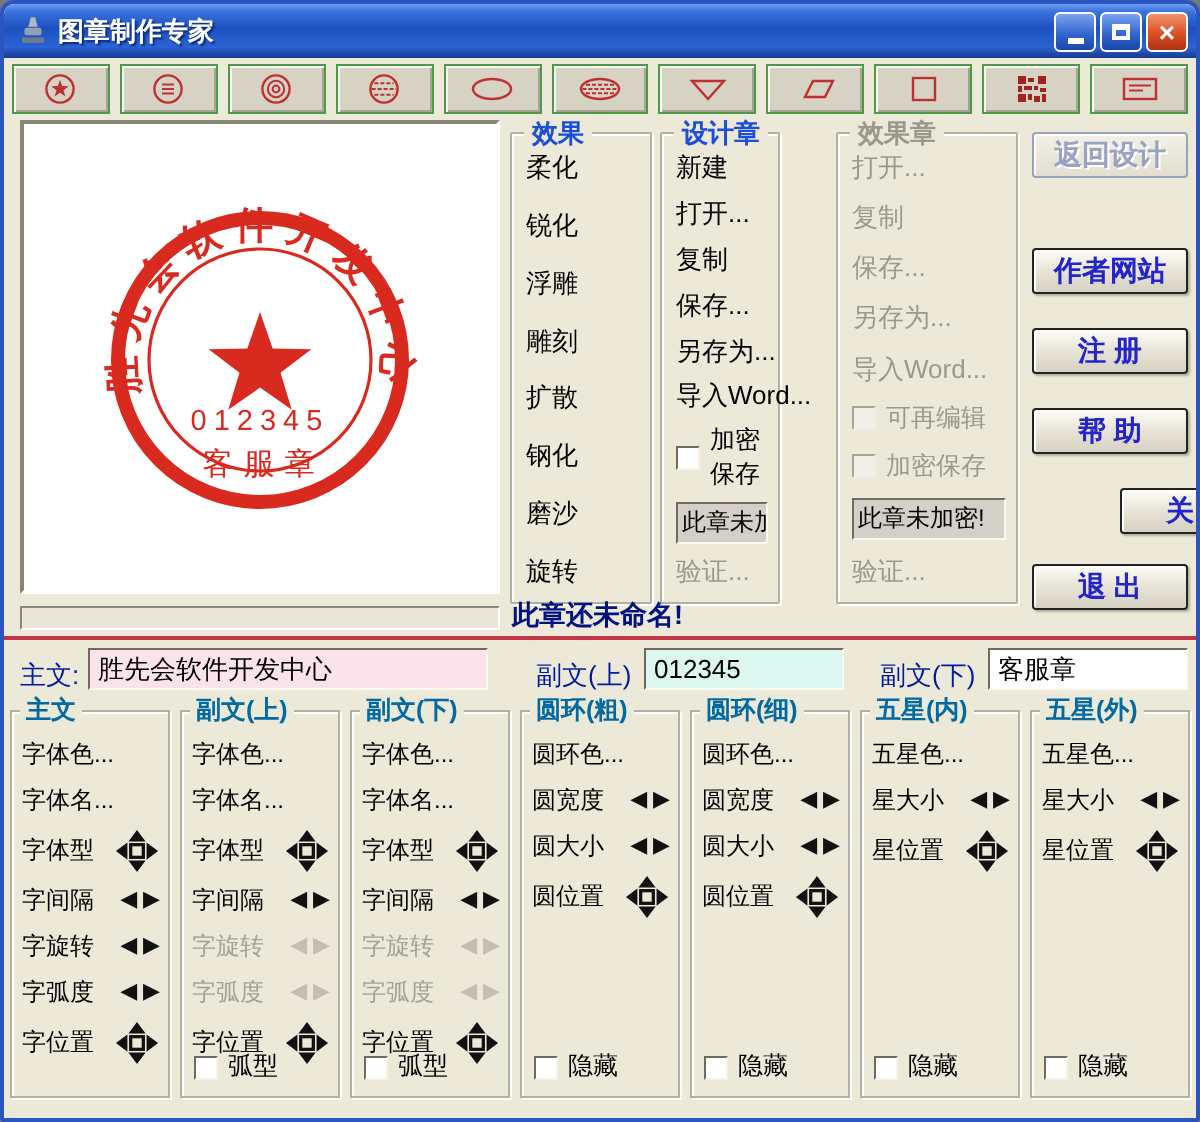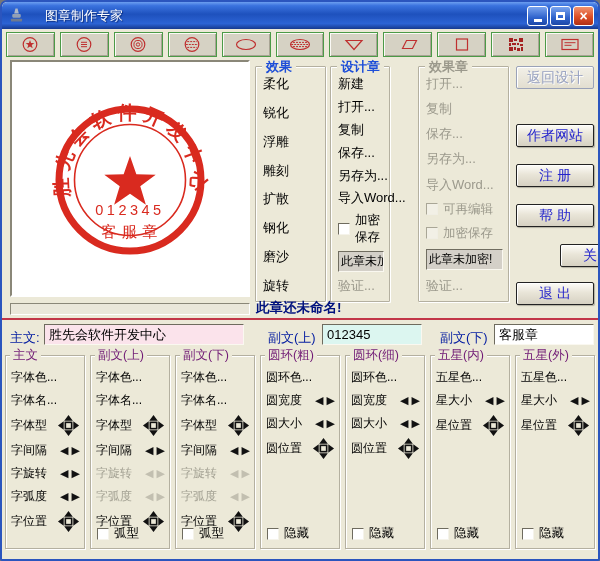--- a/index.html
+++ b/index.html
@@ -4,21 +4,21 @@
 <style>
   html,body{margin:0;padding:0;background:#777;}
   *{box-sizing:border-box;font-family:"Liberation Sans",sans-serif;}
   .window{position:relative;width:600px;height:561px;background:#ECE9D8;
     border:2px solid #2B55BE;border-radius:7px 7px 2px 2px;overflow:hidden;margin:0 auto;}
   
   .titlebar{position:absolute;left:0;top:0;right:0;height:27px;
     background:linear-gradient(180deg,#6C9EF0 0%,#3A72DE 14%,#1E51BD 45%,#2C63D4 80%,#16398F 100%);
     display:flex;align-items:center;padding:0 4px;border-radius:5px 5px 0 0;}
   .app-icon{width:17px;height:17px;margin:0 4px 0 2px;display:inline-block;}
-  .title{color:#fff;font-weight:normal;font-size:13px;text-shadow:1px 1px 1px #0A2B7A;flex:1;margin-left:16px;}
+  .title{color:#fff;font-weight:bold;font-size:13px;text-shadow:1px 1px 1px #0A2B7A;flex:1;}
   .winbtns{display:flex;gap:2px;}
   .wbtn{width:21px;height:20px;border-radius:3px;border:1px solid #fff;
     display:flex;align-items:center;justify-content:center;color:#fff;font-weight:bold;
     background:linear-gradient(180deg,#7AA4EE,#2E62CC 60%,#1C48A8);cursor:default;}
   .wbtn.close{background:linear-gradient(180deg,#F0936F,#DD4E26 55%,#B03014);font-size:14px;line-height:1;}
   .glyph-min{width:8px;height:3px;background:#fff;display:block;margin-top:9px;}
   .glyph-max{width:9px;height:8px;border:2px solid #fff;border-top-width:3px;display:block;}
   
   .toolbar{position:absolute;left:4px;top:30px;right:4px;height:25px;display:flex;gap:5px;}
   .tbtn{flex:1;border:1px solid #4C9A47;background:#D6D2C4;
@@ -44,41 +44,41 @@
   .cbrow.gray{color:#9B998C;text-align:center;}
   .cb{width:12px;height:12px;background:#fff;border:1px solid #777;
     border-color:#6E6B5E #F5F3EA #F5F3EA #6E6B5E;display:inline-block;flex:0 0 auto;}
   .cbrow.gray .cb{border-color:#A9A696 #F0EEE4 #F0EEE4 #A9A696;background:#F2F0E6;}
   .sunken{background:#D4D0C8;border:1px solid;border-color:#706D60 #FAF8F0 #FAF8F0 #706D60;
     font-size:12px;color:#000;padding:1px 2px;white-space:nowrap;overflow:hidden;}
   
   .sbtn{position:absolute;left:514px;width:78px;height:23px;border:1px solid #222;border-radius:2px;
     background:linear-gradient(180deg,#FDFCF8,#E9E5D8 45%,#D6D1C2);
     box-shadow:inset 1px 1px 0 #fff,1px 1px 1px rgba(0,0,0,.25);
-    color:#2424CC;font-size:14px;font-weight:normal;display:flex;align-items:center;justify-content:center;
+    color:#2424CC;font-size:14px;font-weight:bold;display:flex;align-items:center;justify-content:center;
     white-space:nowrap;cursor:default;}
   .sbtn.disabled{border-color:#9AA2B8;color:#98A2C2;text-shadow:1px 1px 0 #fff;
     background:linear-gradient(180deg,#F2F0E8,#E2DED0);box-shadow:inset 1px 1px 0 #fff;}
   
   .statusbar{position:absolute;left:8px;top:301px;width:240px;height:12px;background:#EAE7DA;
     border:1px solid;border-color:#8A8778 #FFFFFF #FFFFFF #8A8778;}
   .statustext{position:absolute;left:254px;top:297px;font-size:13.5px;font-weight:bold;color:#00127E;}
   .redline{position:absolute;left:0;top:316px;width:100%;height:2px;background:#C23648;}
   .flabel{position:absolute;top:327px;font-size:13px;color:#001AA0;white-space:nowrap;}
   .field{position:absolute;top:322px;height:21px;border:1px solid;border-color:#6E6B5E #FAF8F0 #FAF8F0 #6E6B5E;
     font-size:13px;padding:1px 4px;color:#000;}
   #field-main{left:42px;width:200px;background:#FBE3EB;}
   #field-subtop{left:320px;width:100px;background:#DCF6F0;}
   #field-subbottom{left:492px;width:100px;background:#FFFFFF;}
   
   .panels{position:absolute;left:3px;top:353px;right:3px;height:194px;display:flex;gap:5px;}
   .panel{position:relative;flex:1;border:1px solid #B4B0A0;
     box-shadow:1px 1px 0 #fff, inset 1px 1px 0 #fff;padding:11px 4px 4px 5px;}
   .ptitle{position:absolute;top:-9px;left:4px;background:#ECE9D8;padding:0 3px;
-    font-size:12.5px;font-weight:normal;color:#701a75;white-space:nowrap;}
+    font-size:12.5px;font-weight:bold;color:#0369a1;white-space:nowrap;}
   .prow{display:flex;align-items:center;margin-bottom:3px;min-height:20px;text-align:right;}
   .prow .plabel{font-size:12px;color:#000;white-space:nowrap;}
   .prow.accent .plabel{color:#2233BB;}
   .prow.disabled .plabel{color:#A3A193;}
   .spin{margin-left:auto;display:flex;gap:3px;}
   .spin b{font-size:11px;color:#111;font-weight:normal;line-height:1;}
   .prow.disabled .spin b{color:#C2BFB0;}
   .pad{margin-left:auto;width:23px;height:23px;display:flex;}
   .prow.padrow{min-height:25px;margin-bottom:2px;}
   .pcheck{position:absolute;left:6px;bottom:6px;}

